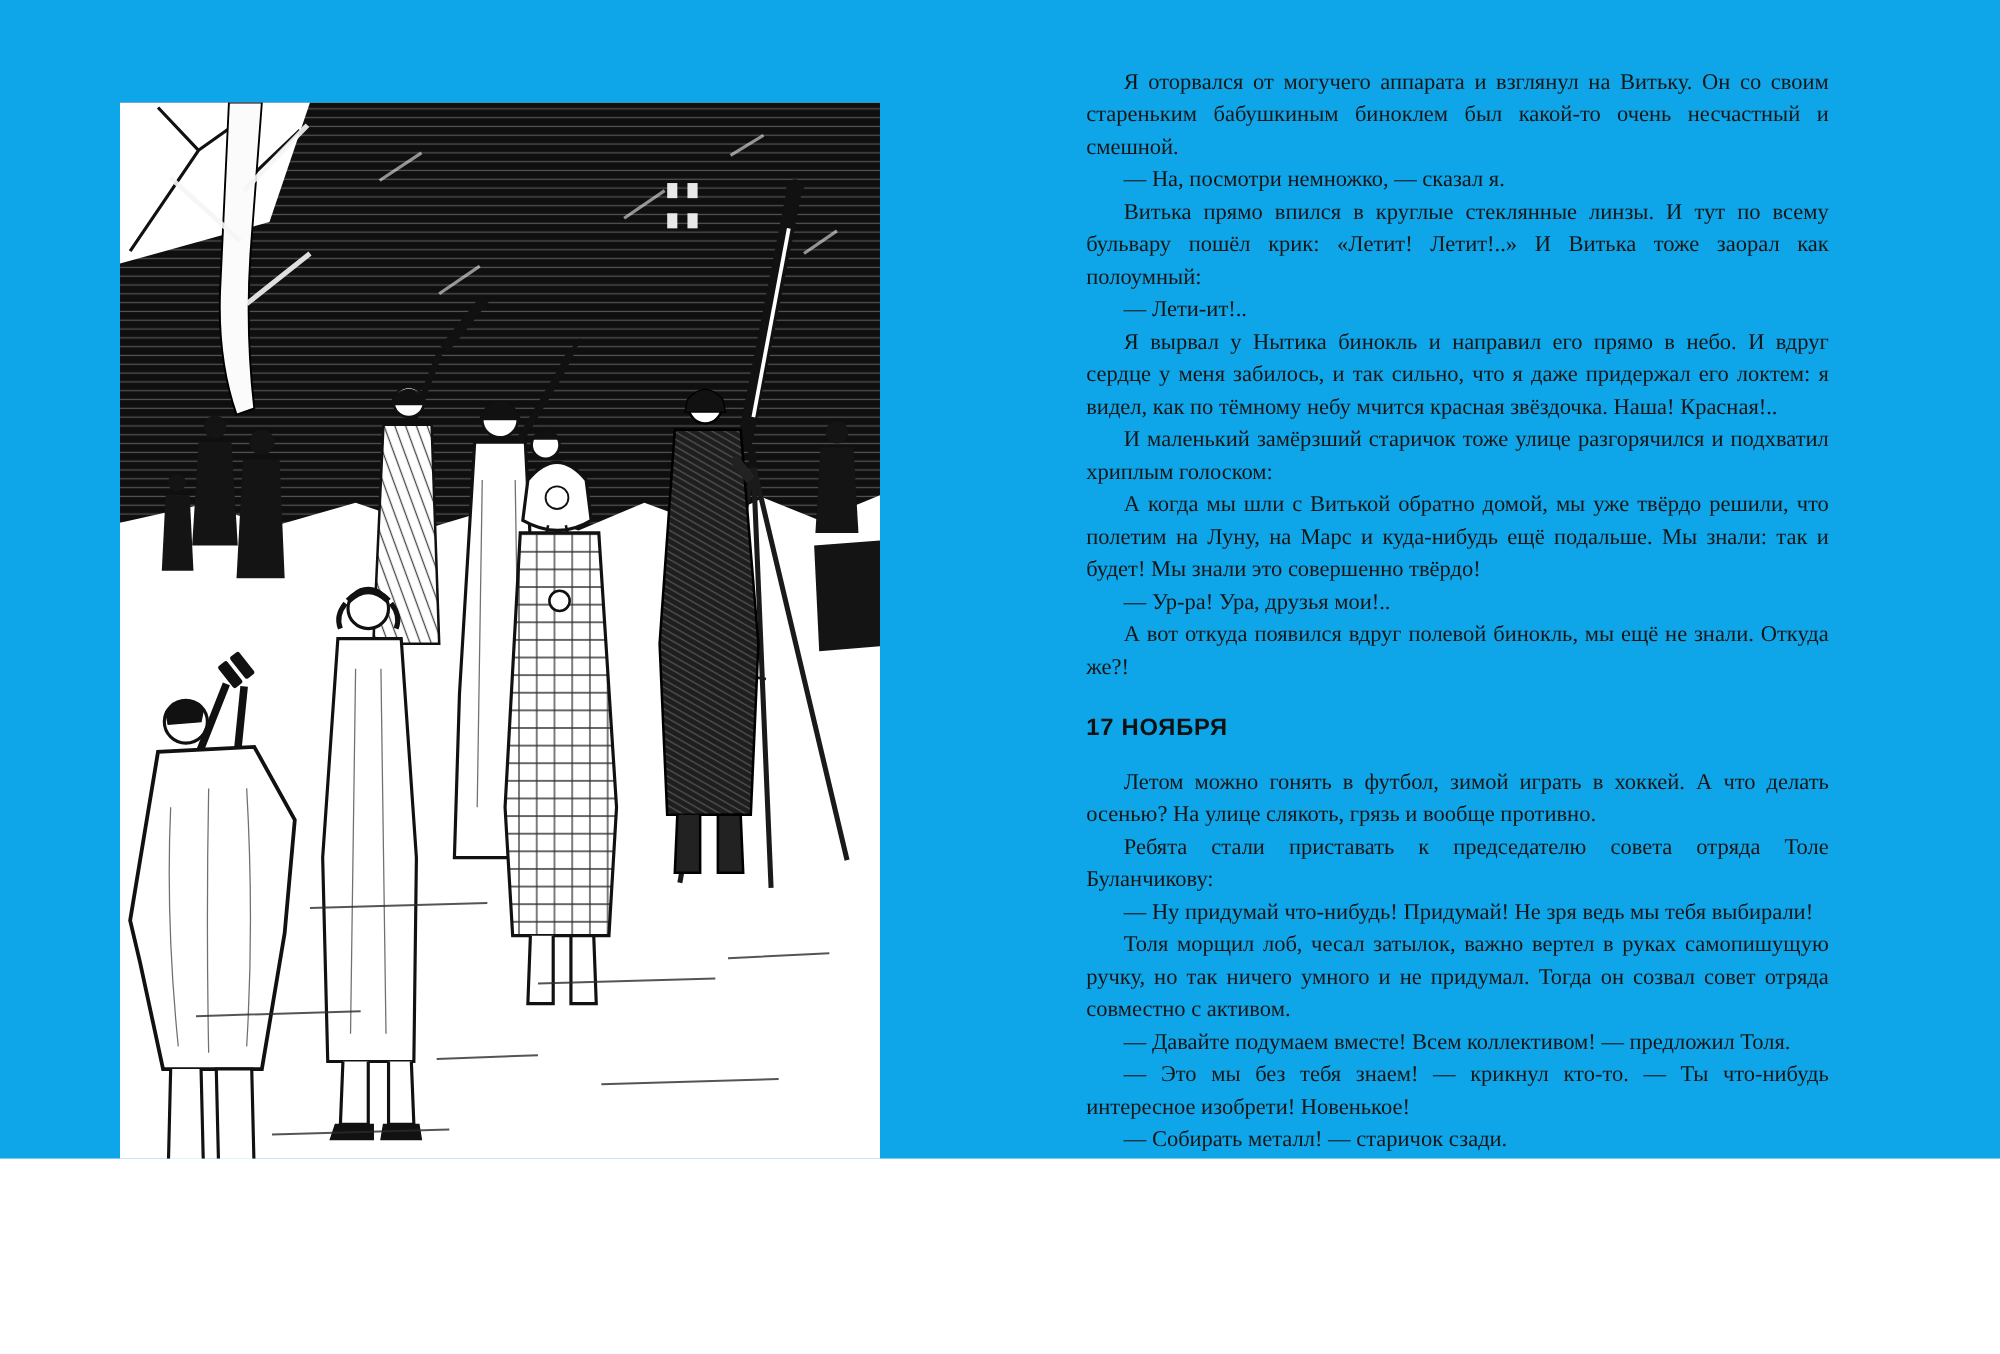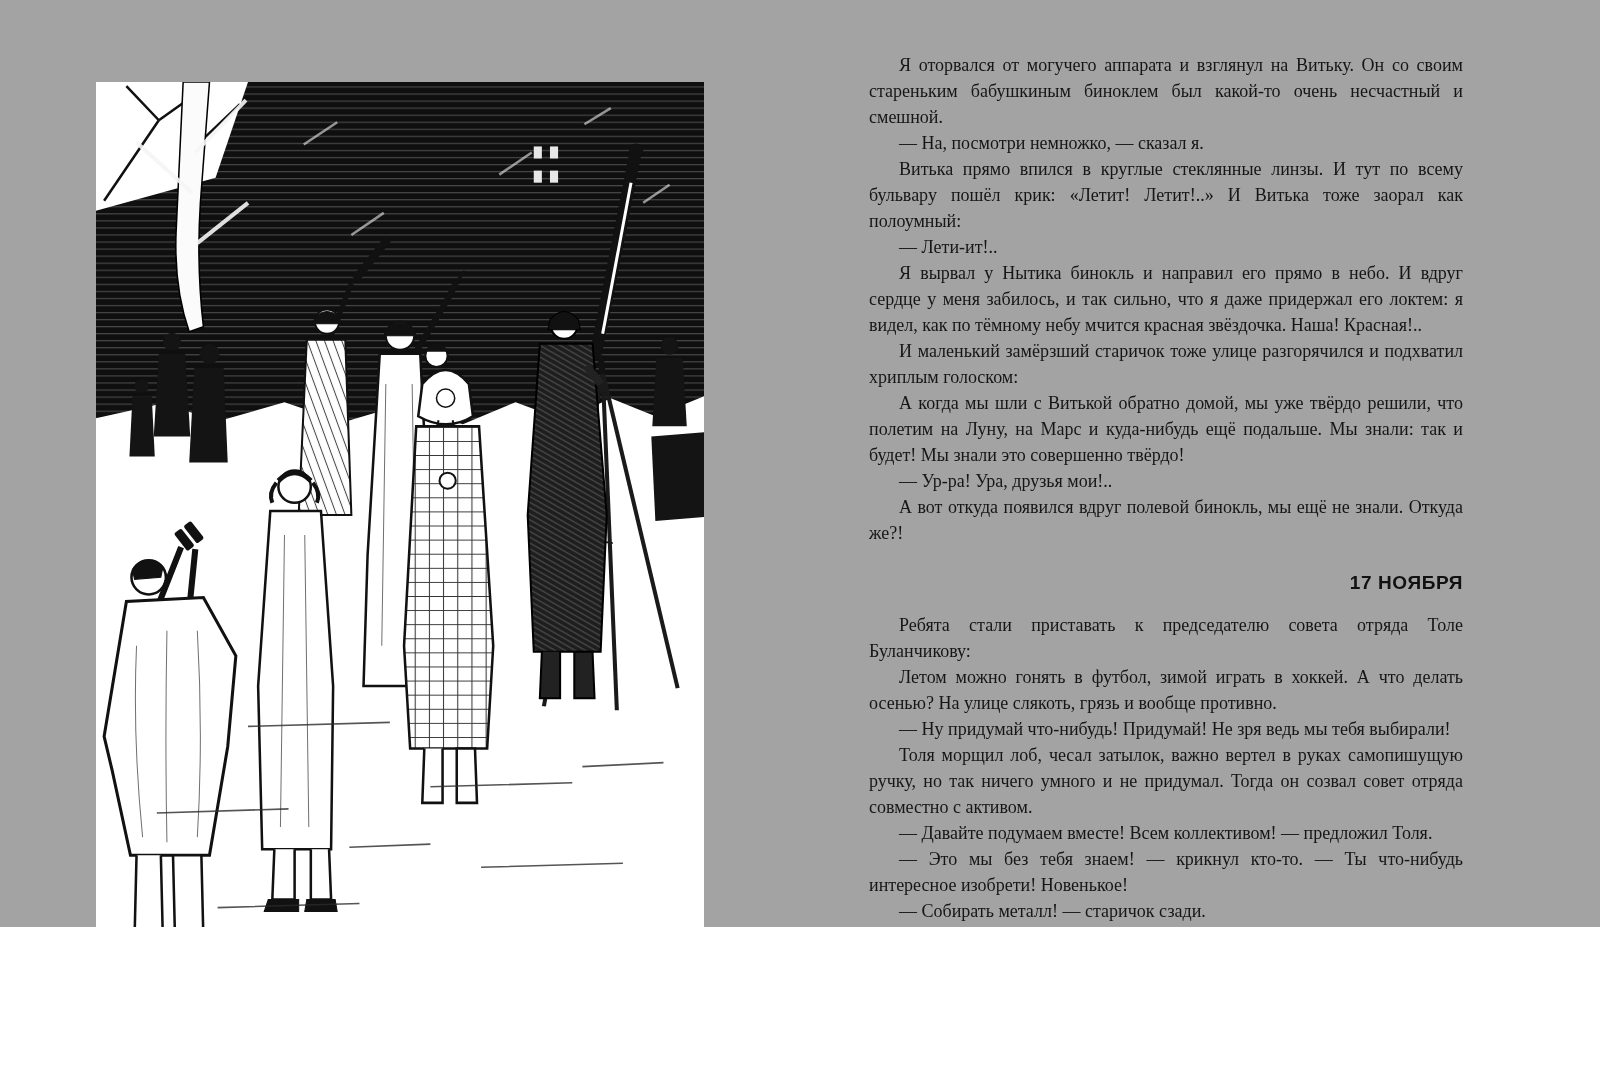--- a/index.html
+++ b/index.html
@@ -4,21 +4,21 @@
 <style>
   html, body {
     margin: 0;
     padding: 0;
     background: #ffffff;
   }
   .spread {
     position: relative;
     width: 1600px;
     height: 927px;
-    background: #a3a3a3;
+    background: #0ea5e9;
     overflow: hidden;
   }
   .illustration {
     position: absolute;
     left: 96px;
     top: 82px;
     width: 608px;
     height: 886px;
     margin: 0;
   }
@@ -36,21 +36,21 @@
   }
   .para {
     margin: 0;
     text-indent: 30px;
   }
   .section-heading {
     font-family: "Liberation Sans", "DejaVu Sans", sans-serif;
     font-weight: bold;
     font-size: 19px;
     letter-spacing: 0.6px;
-    text-align: right;
+    text-align: left;
     text-indent: 0;
     margin: 24px 0 16px 0;
     color: #111111;
   }
   .page-number {
     position: absolute;
     left: 869px;
     top: 1018px;
     width: 594px;
     text-align: right;
@@ -211,22 +211,22 @@
     <p class="para">Витька прямо впился в круглые стеклянные линзы. И тут по всему бульвару пошёл крик: «Летит! Летит!..» И Витька тоже заорал как полоумный:</p>
     <p class="para">— Лети-ит!..</p>
     <p class="para">Я вырвал у Нытика бинокль и направил его прямо в небо. И вдруг сердце у меня забилось, и так сильно, что я даже придержал его локтем: я видел, как по тёмному небу мчится красная звёздочка. Наша! Красная!..</p>
     <p class="para">И маленький замёрзший старичок тоже улице разгорячился и подхватил хриплым голоском:</p>
     <p class="para">А когда мы шли с Витькой обратно домой, мы уже твёрдо решили, что полетим на Луну, на Марс и куда-нибудь ещё подальше. Мы знали: так и будет! Мы знали это совершенно твёрдо!</p>
     <p class="para">— Ур-ра! Ура, друзья мои!..</p>
     <p class="para">А вот откуда появился вдруг полевой бинокль, мы ещё не знали. Откуда же?!</p>
 
     <h2 class="section-heading">17 НОЯБРЯ</h2>
 
+    <p class="para">Летом можно гонять в футбол, зимой играть в хоккей. А что делать осенью? На улице слякоть, грязь и вообще противно.</p>
     <p class="para">Ребята стали приставать к председателю совета отряда Толе Буланчикову:</p>
-    <p class="para">Летом можно гонять в футбол, зимой играть в хоккей. А что делать осенью? На улице слякоть, грязь и вообще противно.</p>
     <p class="para">— Ну придумай что-нибудь! Придумай! Не зря ведь мы тебя выбирали!</p>
     <p class="para">Толя морщил лоб, чесал затылок, важно вертел в руках самопишущую ручку, но так ничего умного и не придумал. Тогда он созвал совет отряда совместно с активом.</p>
     <p class="para">— Давайте подумаем вместе! Всем коллективом! — предложил Толя.</p>
     <p class="para">— Это мы без тебя знаем! — крикнул кто-то. — Ты что-нибудь интересное изобрети! Новенькое!</p>
     <p class="para">— Собирать металл! — старичок сзади.</p>
   </main>
 
   <div class="page-number">51</div>
 
 </div>

